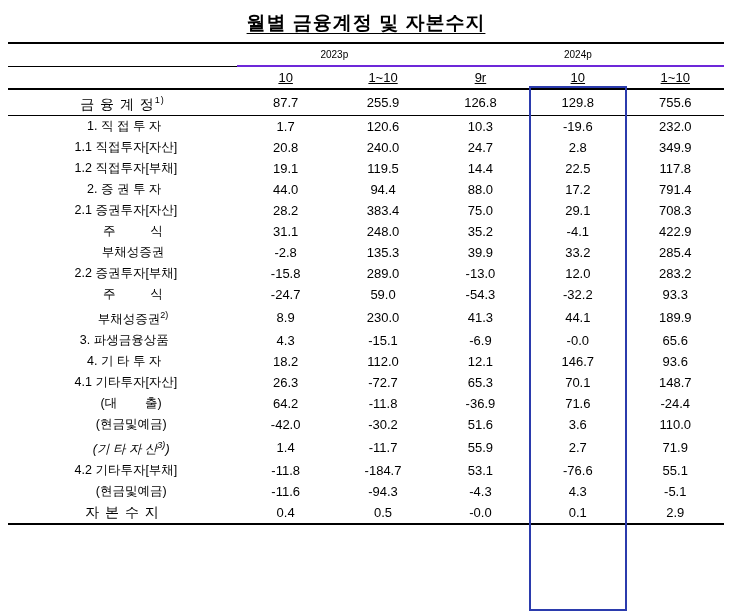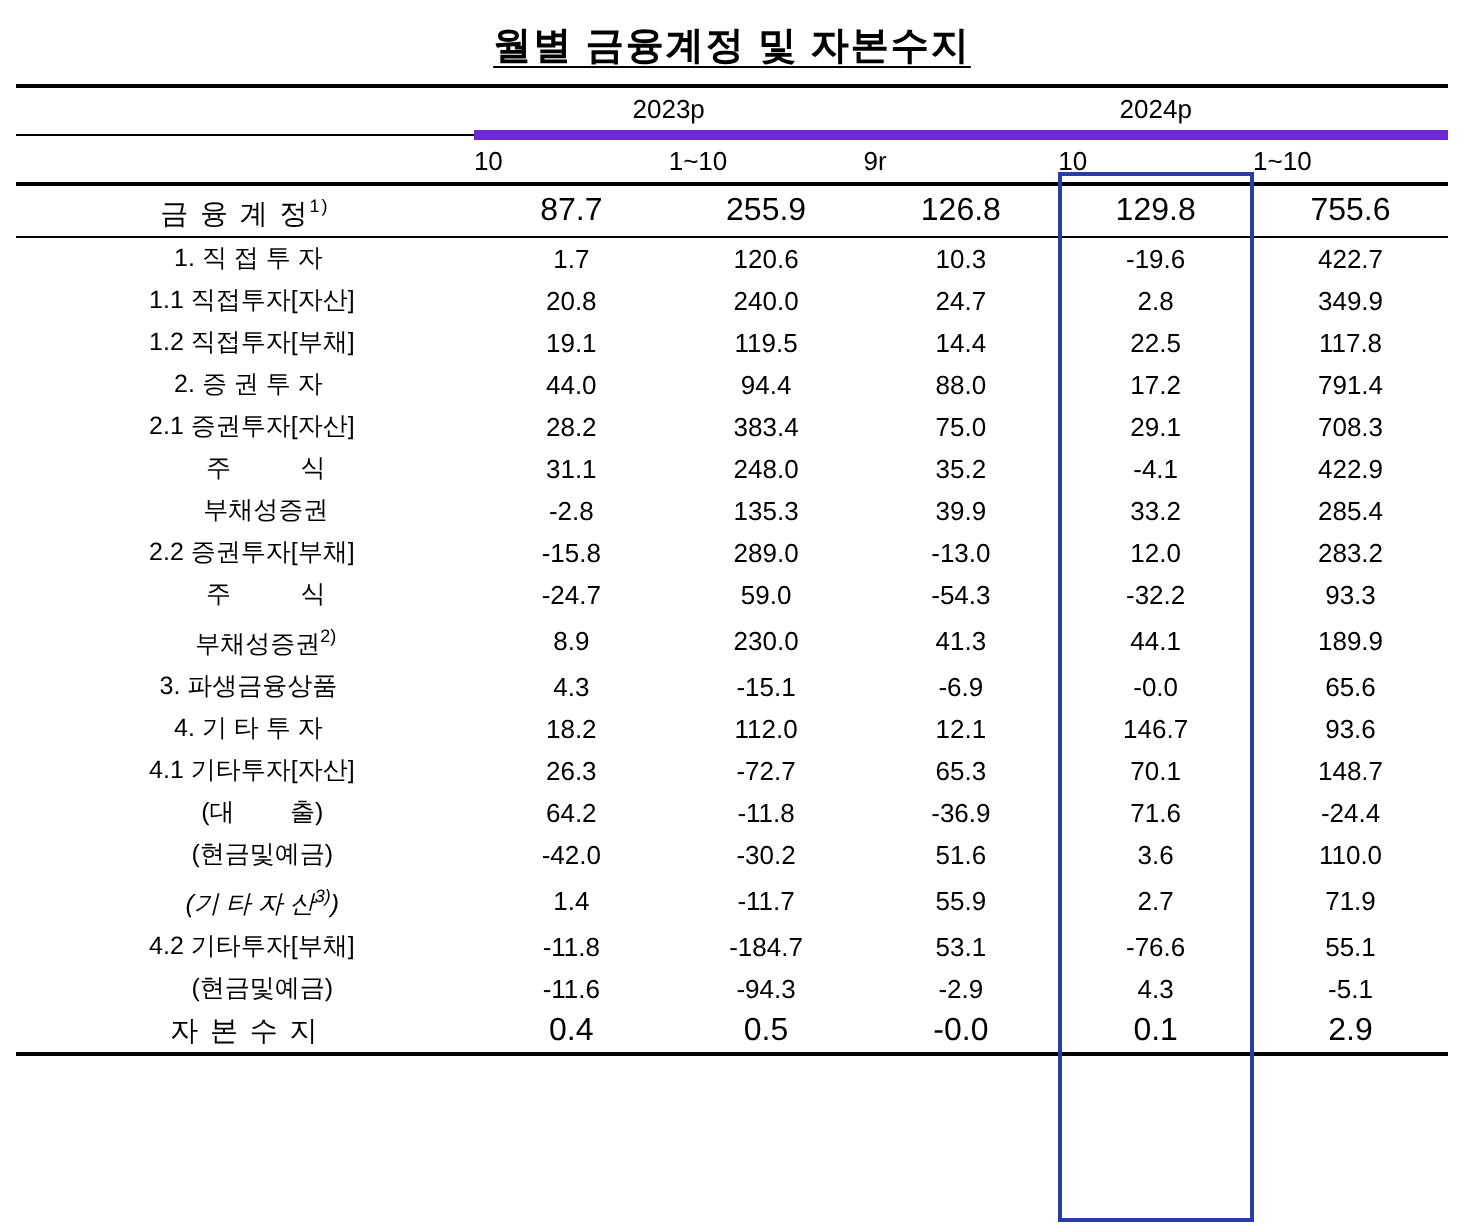--- a/index.html
+++ b/index.html
@@ -49,43 +49,45 @@
     height: 21px;
     line-height: 21px;
     font-weight: normal;
     vertical-align: middle;
   }
   .border-top-thick { border-top: 2px solid #000; }
   .border-bot-thick { border-bottom: 2px solid #000; }
   .border-bot-thin { border-bottom: 1px solid #000; }
   .hdr-year {
     text-align: center;
+    font-size: 10px;
+    border-bottom: 2px solid #6d28d9;
+  }
+  .hdr-sub {
+    text-align: center;
     font-size: 13px;
-    border-bottom: 5px solid #6d28d9;
-  }
-  .hdr-sub {
-    font-size: 13px;
+    text-decoration: underline;
   }
   .lbl {
     text-align: center;
     padding-left: 4px;
     white-space: pre;
   }
   .num {
     text-align: center;
     font-size: 13px;
   }
   .rowhdr-main {
     font-weight: bold;
     font-size: 14px;
     letter-spacing: 1px;
   }
   .num-main {
     font-weight: bold;
-    font-size: 16px;
+    font-size: 13px;
   }
   .hl {
     font-weight: bold;
   }
   .sup {
     font-size: 9px;
     vertical-align: super;
   }
   .ital { font-style: italic; }
   
@@ -144,21 +146,21 @@
           <td class="num num-main border-bot-thin">126.8</td>
           <td class="num num-main hl border-bot-thin">129.8</td>
           <td class="num num-main border-bot-thin">755.6</td>
         </tr>
         <tr>
           <td class="lbl"><span> 1. 직 접 투 자</span></td>
           <td class="num">1.7</td>
           <td class="num">120.6</td>
           <td class="num">10.3</td>
           <td class="num hl">-19.6</td>
-          <td class="num">422.7</td>
+          <td class="num">232.0</td>
         </tr>
         <tr>
           <td class="lbl"><span>  1.1 직접투자[자산]</span></td>
           <td class="num">20.8</td>
           <td class="num">240.0</td>
           <td class="num">24.7</td>
           <td class="num hl">2.8</td>
           <td class="num">349.9</td>
         </tr>
         <tr>
@@ -278,21 +280,21 @@
           <td class="num">-11.8</td>
           <td class="num">-184.7</td>
           <td class="num">53.1</td>
           <td class="num hl">-76.6</td>
           <td class="num">55.1</td>
         </tr>
         <tr>
           <td class="lbl"><span>     (현금및예금)</span></td>
           <td class="num">-11.6</td>
           <td class="num">-94.3</td>
-          <td class="num">-2.9</td>
+          <td class="num">-4.3</td>
           <td class="num hl">4.3</td>
           <td class="num">-5.1</td>
         </tr>
         <tr>
           <td class="lbl rowhdr-main border-bot-thick"><span>자 본 수 지</span></td>
           <td class="num num-main border-bot-thick">0.4</td>
           <td class="num num-main border-bot-thick">0.5</td>
           <td class="num num-main border-bot-thick">-0.0</td>
           <td class="num num-main hl border-bot-thick">0.1</td>
           <td class="num num-main border-bot-thick">2.9</td>

